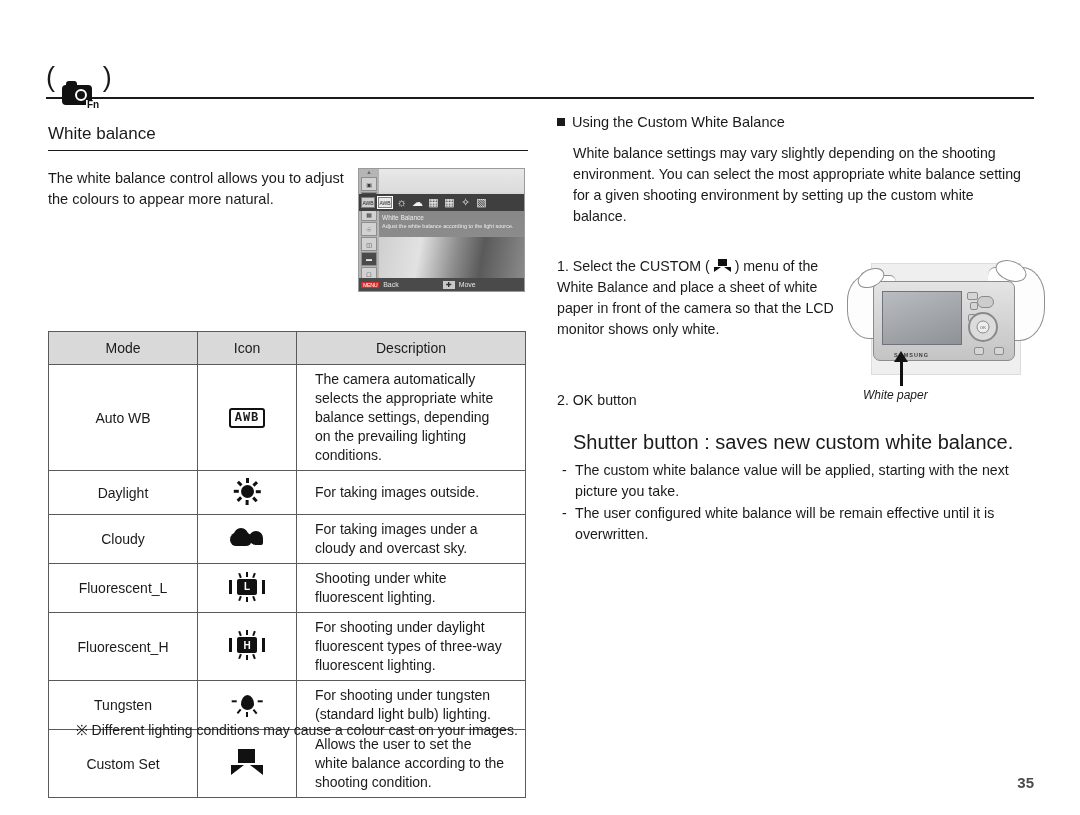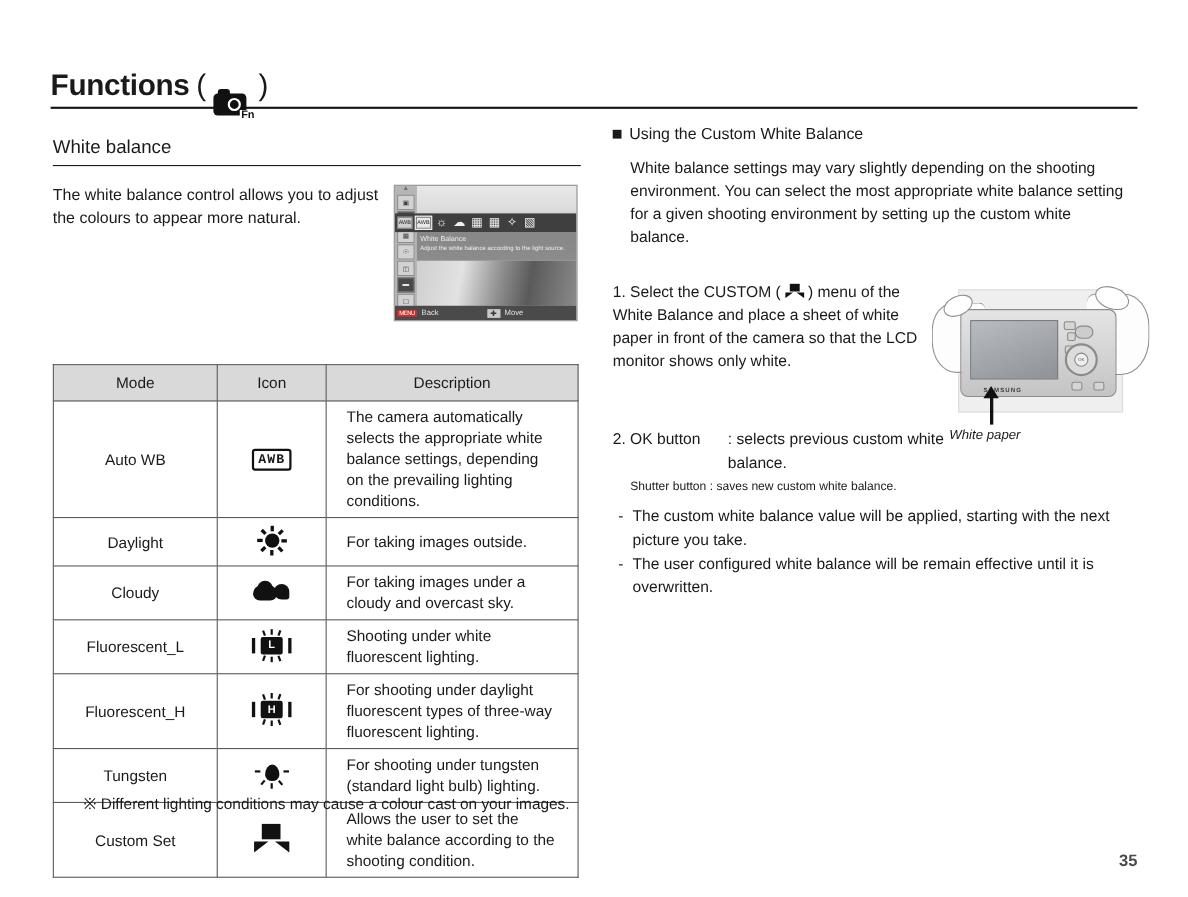--- a/index.html
+++ b/index.html
@@ -381,21 +381,21 @@
     font-size: 14.2px;
     line-height: 21px;
   }
   .step2 .row { display: flex; }
   .step2 .lbl { width: 118px; }
   .step3 {
     position: absolute;
     left: 573px;
     top: 432px;
     width: 455px;
-    font-size: 11px;
+    font-size: 20px;
     line-height: 21px;
   }
   .dashes {
     position: absolute;
     left: 562px;
     top: 460px;
     width: 470px;
     font-size: 14.2px;
     line-height: 21px;
   }
@@ -526,21 +526,20 @@
     font-size: 15px;
     font-weight: bold;
     color: #4a4a4a;
   }
 </style>
 </head>
 <body>
 
 <div class="page-header">
   <div class="title-row">
-    <span>Functions</span>
     <span class="paren">(</span>
     <span class="fn-cam-icon">
       <span class="hump"></span>
       <span class="body"></span>
       <span class="lens"></span>
       <span class="fn-text">Fn</span>
     </span>
     <span class="paren">)</span>
   </div>
   <div class="header-rule"></div>
@@ -715,21 +714,20 @@
   </span>
   <span>) menu of the White Balance and place a sheet of white paper in front of the camera so that the LCD monitor shows only white.</span>
 </div>
 
 <div class="step2">
   <div class="row">
     <span class="lbl">
       <span>2.</span>
       <span>OK button</span>
     </span>
-    <span>: selects previous custom white balance.</span>
   </div>
 </div>
 
 <div class="step3">
   <span>Shutter button</span>
   <span>: saves new custom white balance.</span>
 </div>
 
 <div class="dashes">
   <div class="d">

